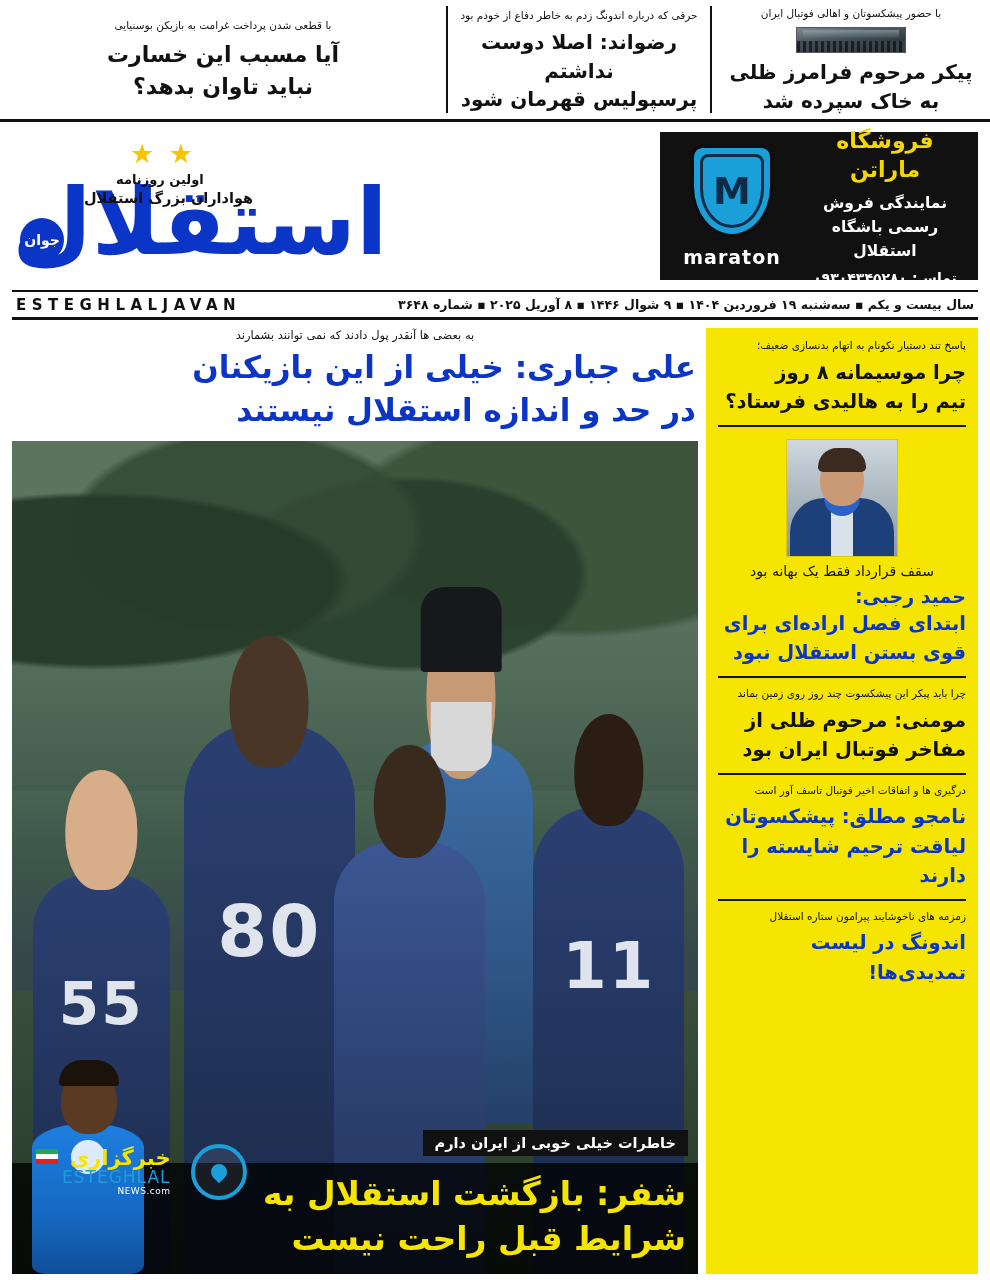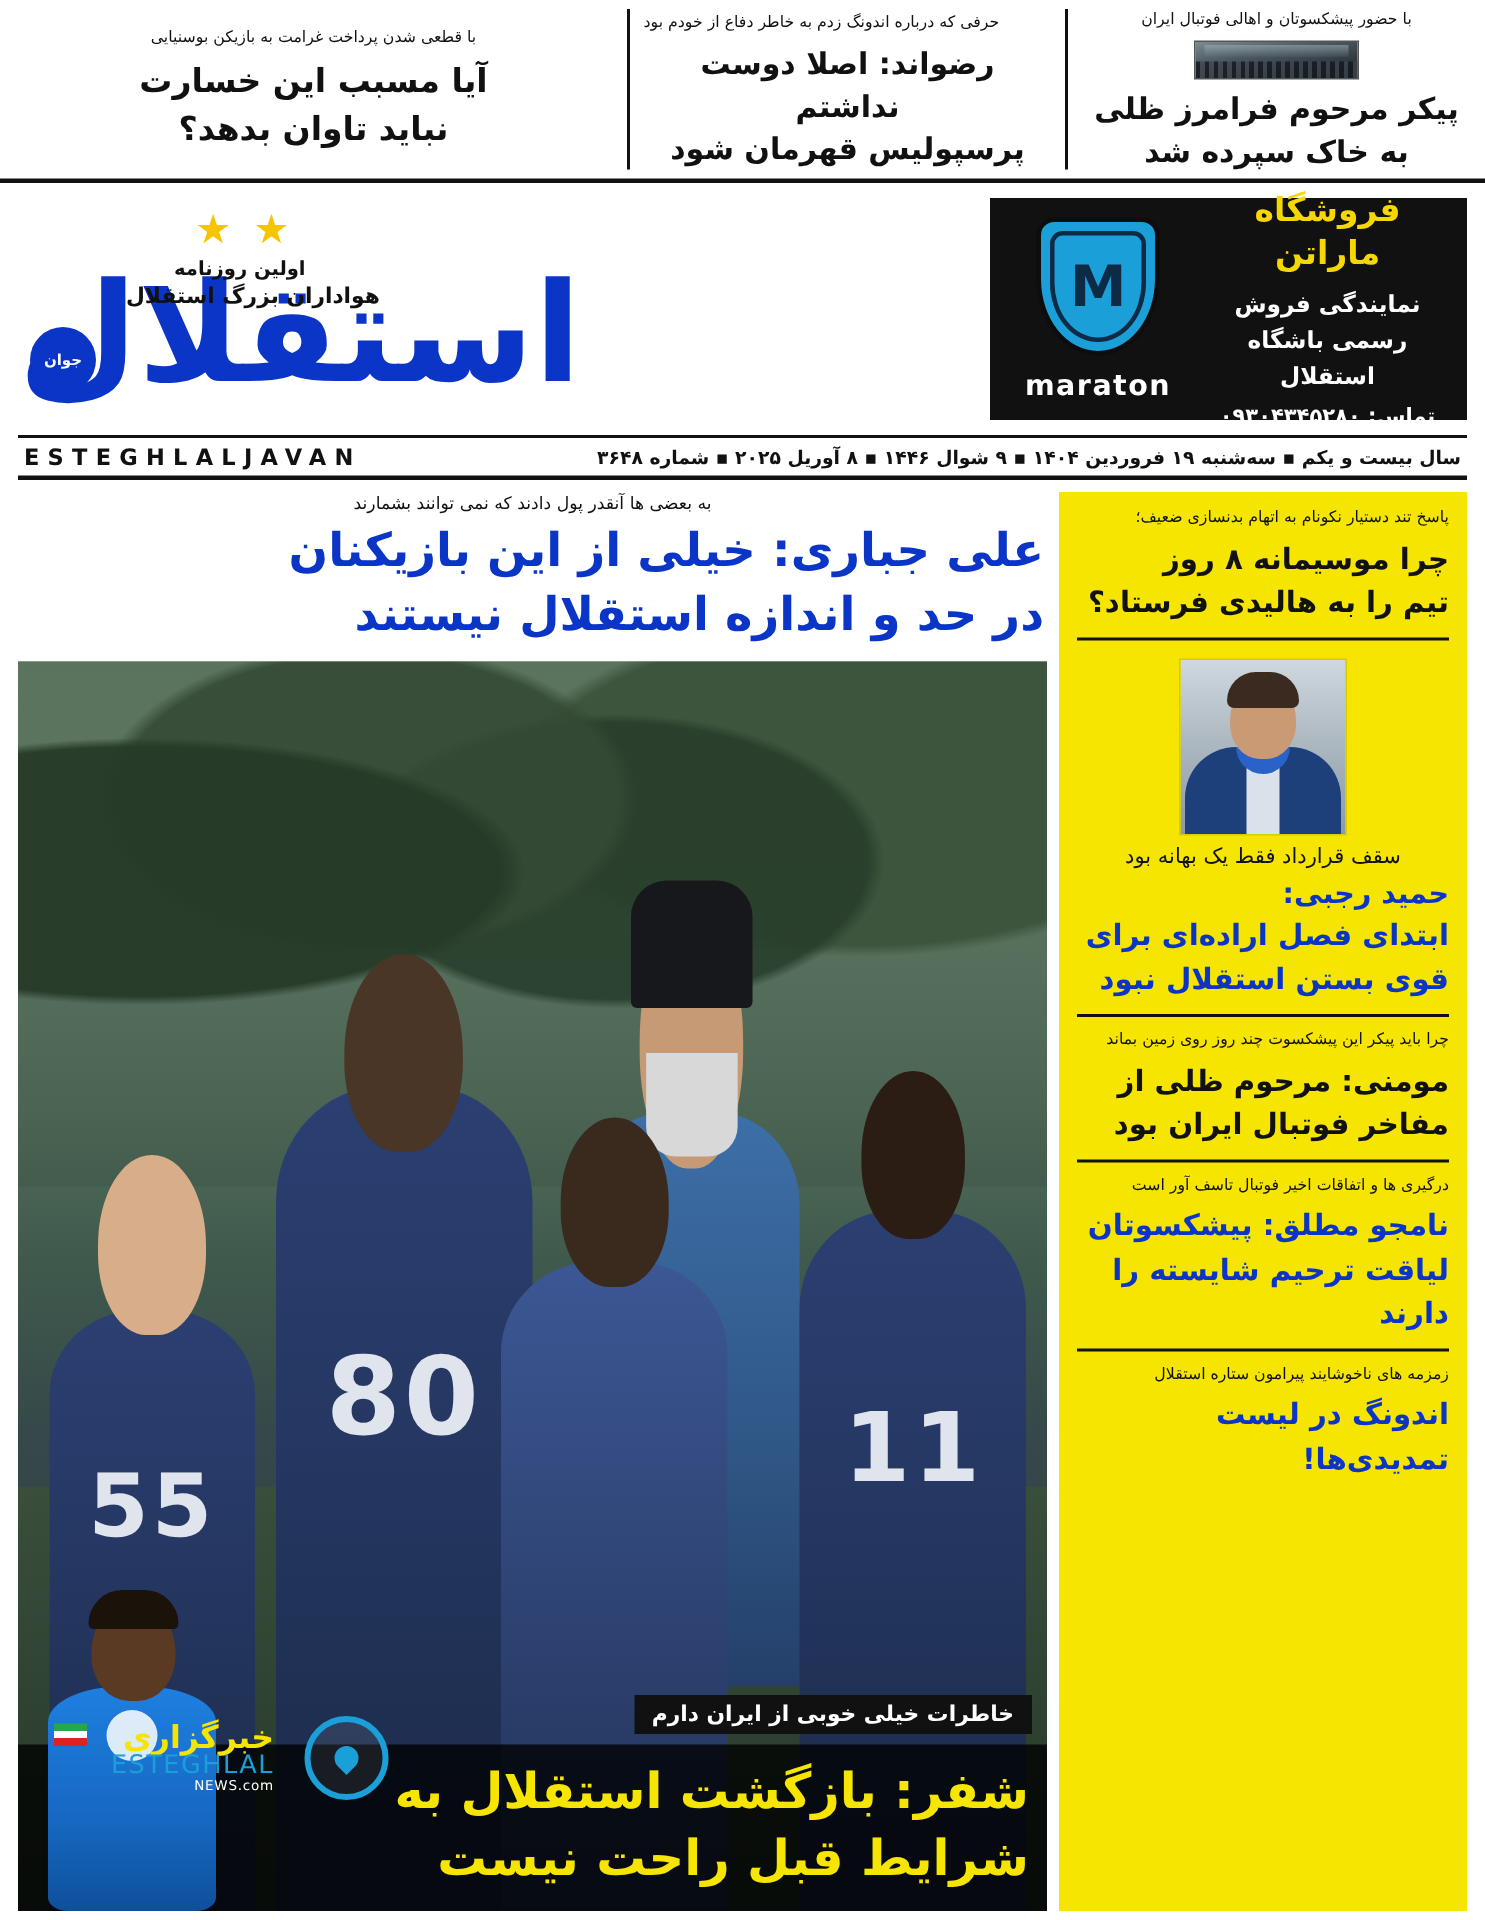--- a/index.html
+++ b/index.html
@@ -62,21 +62,21 @@
   .ts-photo::before {
     content: "";
     position: absolute; left: 0; right: 0; bottom: 0; height: 46%;
     background: repeating-linear-gradient(90deg, rgba(20,25,30,.85) 0 3px, rgba(60,70,78,.7) 3px 6px);
   }
   .ts-photo::after {
     content: "";
     position: absolute; left: 6%; right: 6%; top: 10%; height: 30%;
     background: linear-gradient(180deg, rgba(160,175,185,.55), rgba(90,105,115,.2));
   }
-  .ts-3 { width: 290px; align-items: flex-end; }
+  .ts-3 { width: 262px; }
   .ts-4 { flex: 1; }
   .ts-head-lg { font-size: 22px; line-height: 1.45; }
 
   
   .masthead {
     display: flex;
     flex-direction: row;
     align-items: stretch;
     height: 162px;
     padding: 10px 12px 0 12px;
@@ -161,21 +161,21 @@
     letter-spacing: -2px;
   }
   .logo-badge {
     position: absolute;
     left: 8px; top: 86px;
     width: 44px; height: 44px;
     border-radius: 50%;
     background: #0b35c6;
     color: #fff;
     display: flex; align-items: center; justify-content: center;
-    font-size: 10px;
+    font-size: 14px;
     font-weight: bold;
   }
 
   
   .dateline {
     display: flex;
     flex-direction: row;
     align-items: center;
     justify-content: space-between;
     border-top: 2px solid #111;
@@ -383,21 +383,21 @@
     position: absolute; bottom: 188px; left: 50%; transform: translateX(-50%);
     width: 60px; height: 26px; border-radius: 26px 26px 4px 4px;
     background: #1b1209;
   }
   .cut-flag {
     position: absolute; bottom: 110px; left: 22px; width: 22px; height: 15px;
     background: linear-gradient(180deg,#24a84a 33%,#fff 33% 66%,#d22 66%);
   }
 
   .watermark {
-    position: absolute; left: 26px; bottom: 74px;
+    position: absolute; left: 14px; bottom: 74px;
     display: flex; align-items: center; gap: 20px;
     z-index: 5;
   }
   .wm-mark {
     width: 56px; height: 56px; border-radius: 50%;
     border: 4px solid #1b9fd8;
     display: flex; align-items: center; justify-content: center;
     position: relative;
     background: rgba(255,255,255,.08);
   }

